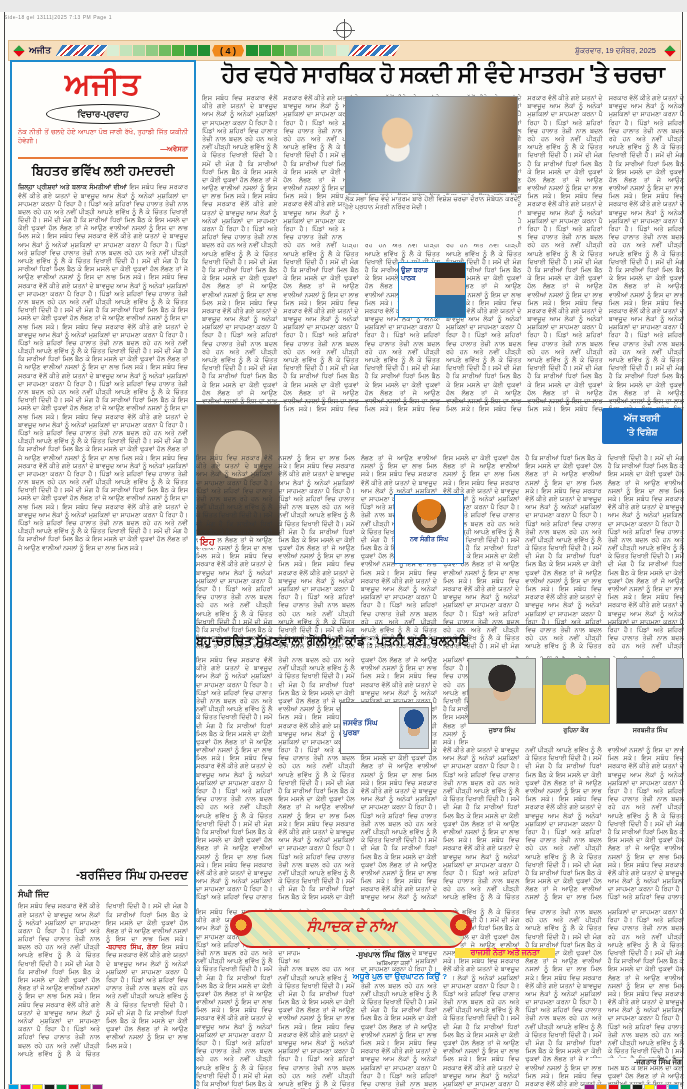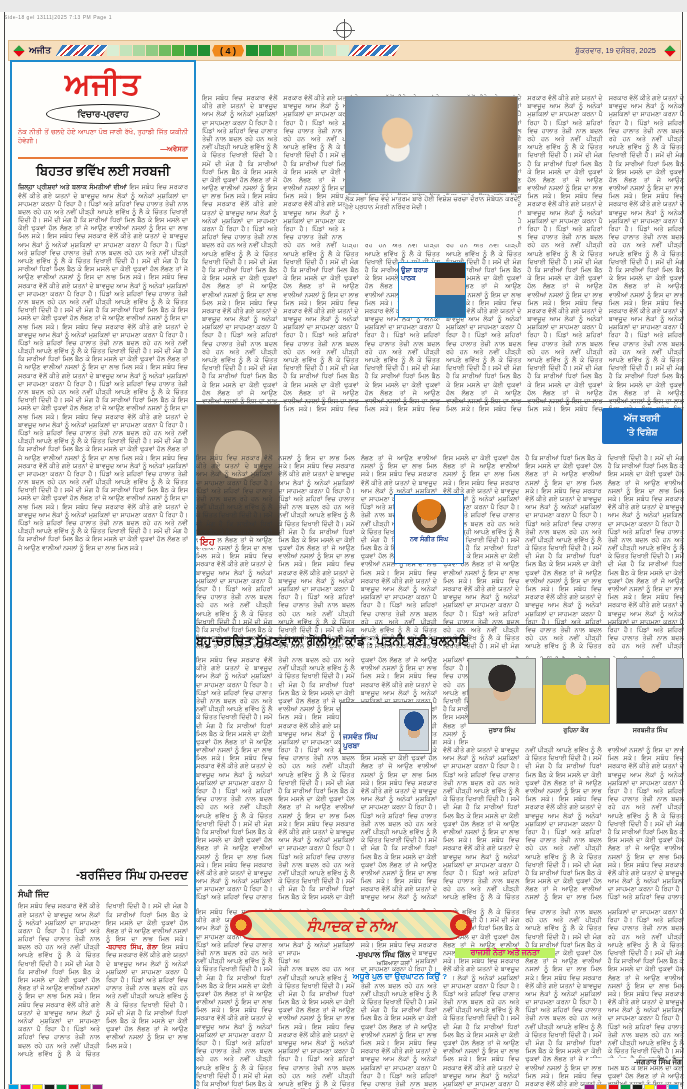--- a/index.html
+++ b/index.html
@@ -80,35 +80,35 @@
   .such-headline{left:196px;top:617px;width:272px;height:24px;font-size:12.5px;font-weight:900;
                  color:#0d0d0d;line-height:24px;white-space:nowrap;overflow:hidden;}
   .photostrip{left:468px;top:646px;width:216px;height:88px;background:#fdfdfb;display:flex;gap:6px;}
   .pcell{flex:1;text-align:center;}
   .pcell .ph{height:66px;border:1px solid #8a8a8a;box-sizing:border-box;}
   .ph1{background:radial-gradient(circle at 50% 30%,#2e2a28 0 24%,rgba(0,0,0,0) 25%),radial-gradient(circle at 50% 52%,#dcb896 0 18%,rgba(0,0,0,0) 19%),linear-gradient(180deg,#cfd6cf 0 45%,#cdc4b2 45% 100%);}
   .ph2{background:radial-gradient(circle at 50% 40%,#e8c3a0 0 20%,rgba(0,0,0,0) 21%),linear-gradient(180deg,#8fae8f 0 40%,#e8c93c 40% 100%);}
   .ph3{background:radial-gradient(circle at 50% 36%,#d9b28c 0 20%,rgba(0,0,0,0) 21%),linear-gradient(180deg,#a9b6c2 0 45%,#17181c 45% 100%);}
   .pcell .pn{font-size:6.3px;font-weight:bold;color:#222;margin-top:2px;}
   .byline2{left:340px;top:690px;width:92px;height:52px;background:#fff;border:1px solid #777;
-           display:flex;align-items:flex-end;box-sizing:border-box;padding:2px;}
+           display:flex;align-items:center;box-sizing:border-box;padding:2px;}
   .byline2 .nm{flex:1;font-size:7.5px;font-weight:bold;color:#143a8a;line-height:1.3;}
   .byline2 .ph{width:30px;height:42px;background:radial-gradient(circle at 50% 28%,#24508f 0 30%,rgba(0,0,0,0) 31%),radial-gradient(circle at 50% 55%,#d8ae86 0 24%,rgba(0,0,0,0) 25%),#cfd8df;border:1px solid #999;box-sizing:border-box;}
 
-  .banner{left:238px;top:898px;width:226px;height:30px;background:
+  .banner{left:238px;top:898px;width:226px;height:38px;background:
       repeating-linear-gradient(45deg,#f7e7ae 0 6px,#cfe6bd 6px 12px);
       border-top:2px solid #d5231f;border-bottom:2px solid #d5231f;border-radius:14px;
       text-align:center;font-size:15px;font-weight:900;font-style:italic;color:#d5231f;line-height:27px;box-sizing:border-box;}
   .banner:before,.banner:after{content:"";position:absolute;top:2px;width:22px;height:22px;border-radius:50%;
       background:radial-gradient(circle,#f3b43c 0 35%,#d5231f 36% 100%);}
   .banner:before{left:-8px;} .banner:after{right:-8px;}
   .let-sig1{left:300px;top:938px;width:110px;background:#fdfdfb;text-align:right;font-size:7.5px;font-weight:bold;color:#111;}
   .let-sig1loc{left:300px;top:948px;width:110px;background:#fdfdfb;text-align:right;font-size:5.8px;color:#333;}
   .sub-blue{left:347px;top:960px;width:106px;background:#fdfdfb;text-align:center;font-size:8px;font-weight:900;color:#0073cf;}
-  .sub-mag{left:455px;top:936px;width:100px;background:#bef264;text-align:center;font-size:8px;font-weight:900;color:#e6007e;}
+  .sub-mag{left:455px;top:936px;width:100px;background:#fde047;text-align:center;font-size:8px;font-weight:900;color:#e6007e;}
   .let-sig2{left:588px;top:1046px;width:94px;background:#fdfdfb;text-align:right;font-size:7px;font-weight:bold;color:#111;}
 
   .cbars{position:absolute;bottom:6px;display:flex;gap:1px;}
   .cbars span{width:9px;height:9px;display:block;border:0.5px solid #bbb;}
 </style>
 </head>
 <body>
 
 <div class="page">
 
@@ -140,28 +140,29 @@
         <span style="background:#8fcb82"></span>
         <span style="background:#abd8a0"></span>
       <span style="background:#c3e4bb"></span>
         <span style="background:#d9eed4"></span>
     </span>
     <span class="stripe"></span>
     <span class="mh-date">ਸ਼ੁੱਕਰਵਾਰ, 19 ਦਸੰਬਰ, 2025</span>
     <span class="diamond"></span>
   </div>
 
+  <div class="abs main-headline">ਹੋਰ ਵਧੇਰੇ ਸਾਰਥਿਕ ਹੋ ਸਕਦੀ ਸੀ ਵੰਦੇ ਮਾਤਰਮ 'ਤੇ ਚਰਚਾ</div>
 
   <div class="abs edbox">
     <div class="ed-logo">ਅਜੀਤ</div>
     <div class="ed-oval">ਵਿਚਾਰ-ਪ੍ਰਵਾਹ</div>
     <div class="ed-motto">ਨੇਕ ਨੀਤੀ ਤੋਂ ਚਲਦੇ ਹੋਏ ਆਪਣਾ ਪੰਥ ਜਾਰੀ ਰੱਖੋ, ਤੁਹਾਡੀ ਜਿੱਤ ਯਕੀਨੀ ਹੋਵੇਗੀ।</div>
     <div class="ed-motto-credit">—ਅਵੇਸਤਾ</div>
     <div class="ed-rule"></div>
-    <div class="ed-headline">ਬਿਹਤਰ ਭਵਿੱਖ ਲਈ ਸਰਬਜੀ</div>
+    <div class="ed-headline">ਬਿਹਤਰ ਭਵਿੱਖ ਲਈ ਹਮਦਰਦੀ</div>
     <div class="ed-body body-text">
       <b>ਜ਼ਿਲ੍ਹਾ ਪ੍ਰੀਸ਼ਦਾਂ ਅਤੇ ਬਲਾਕ ਸੰਮਤੀਆਂ ਦੀਆਂ</b>
       <span>ਇਸ ਸਬੰਧ ਵਿਚ ਸਰਕਾਰ ਵੱਲੋਂ ਕੀਤੇ ਗਏ ਯਤਨਾਂ ਦੇ ਬਾਵਜੂਦ ਆਮ ਲੋਕਾਂ ਨੂੰ ਅਨੇਕਾਂ ਮੁਸ਼ਕਿਲਾਂ ਦਾ ਸਾਹਮਣਾ ਕਰਨਾ ਪੈ ਰਿਹਾ ਹੈ। ਪਿੰਡਾਂ ਅਤੇ ਸ਼ਹਿਰਾਂ ਵਿਚ ਹਾਲਾਤ ਤੇਜ਼ੀ ਨਾਲ ਬਦਲ ਰਹੇ ਹਨ ਅਤੇ ਨਵੀਂ ਪੀੜ੍ਹੀ ਆਪਣੇ ਭਵਿੱਖ ਨੂੰ ਲੈ ਕੇ ਚਿੰਤਤ ਦਿਖਾਈ ਦਿੰਦੀ ਹੈ। ਸਮੇਂ ਦੀ ਮੰਗ ਹੈ ਕਿ ਸਾਰੀਆਂ ਧਿਰਾਂ ਮਿਲ ਬੈਠ ਕੇ ਇਸ ਮਸਲੇ ਦਾ ਕੋਈ ਢੁਕਵਾਂ ਹੱਲ ਲੱਭਣ ਤਾਂ ਜੋ ਆਉਣ ਵਾਲੀਆਂ ਨਸਲਾਂ ਨੂੰ ਇਸ ਦਾ ਲਾਭ ਮਿਲ ਸਕੇ। ਇਸ ਸਬੰਧ ਵਿਚ ਸਰਕਾਰ ਵੱਲੋਂ ਕੀਤੇ ਗਏ ਯਤਨਾਂ ਦੇ ਬਾਵਜੂਦ ਆਮ ਲੋਕਾਂ ਨੂੰ ਅਨੇਕਾਂ ਮੁਸ਼ਕਿਲਾਂ ਦਾ ਸਾਹਮਣਾ ਕਰਨਾ ਪੈ ਰਿਹਾ ਹੈ। ਪਿੰਡਾਂ ਅਤੇ ਸ਼ਹਿਰਾਂ ਵਿਚ ਹਾਲਾਤ ਤੇਜ਼ੀ ਨਾਲ ਬਦਲ ਰਹੇ ਹਨ ਅਤੇ ਨਵੀਂ ਪੀੜ੍ਹੀ ਆਪਣੇ ਭਵਿੱਖ ਨੂੰ ਲੈ ਕੇ ਚਿੰਤਤ ਦਿਖਾਈ ਦਿੰਦੀ ਹੈ। ਸਮੇਂ ਦੀ ਮੰਗ ਹੈ ਕਿ ਸਾਰੀਆਂ ਧਿਰਾਂ ਮਿਲ ਬੈਠ ਕੇ ਇਸ ਮਸਲੇ ਦਾ ਕੋਈ ਢੁਕਵਾਂ ਹੱਲ ਲੱਭਣ ਤਾਂ ਜੋ ਆਉਣ ਵਾਲੀਆਂ ਨਸਲਾਂ ਨੂੰ ਇਸ ਦਾ ਲਾਭ ਮਿਲ ਸਕੇ। ਇਸ ਸਬੰਧ ਵਿਚ ਸਰਕਾਰ ਵੱਲੋਂ ਕੀਤੇ ਗਏ ਯਤਨਾਂ ਦੇ ਬਾਵਜੂਦ ਆਮ ਲੋਕਾਂ ਨੂੰ ਅਨੇਕਾਂ ਮੁਸ਼ਕਿਲਾਂ ਦਾ ਸਾਹਮਣਾ ਕਰਨਾ ਪੈ ਰਿਹਾ ਹੈ। ਪਿੰਡਾਂ ਅਤੇ ਸ਼ਹਿਰਾਂ ਵਿਚ ਹਾਲਾਤ ਤੇਜ਼ੀ ਨਾਲ ਬਦਲ ਰਹੇ ਹਨ ਅਤੇ ਨਵੀਂ ਪੀੜ੍ਹੀ ਆਪਣੇ ਭਵਿੱਖ ਨੂੰ ਲੈ ਕੇ ਚਿੰਤਤ ਦਿਖਾਈ ਦਿੰਦੀ ਹੈ। ਸਮੇਂ ਦੀ ਮੰਗ ਹੈ ਕਿ ਸਾਰੀਆਂ ਧਿਰਾਂ ਮਿਲ ਬੈਠ ਕੇ ਇਸ ਮਸਲੇ ਦਾ ਕੋਈ ਢੁਕਵਾਂ ਹੱਲ ਲੱਭਣ ਤਾਂ ਜੋ ਆਉਣ ਵਾਲੀਆਂ ਨਸਲਾਂ ਨੂੰ ਇਸ ਦਾ ਲਾਭ ਮਿਲ ਸਕੇ। ਇਸ ਸਬੰਧ ਵਿਚ ਸਰਕਾਰ ਵੱਲੋਂ ਕੀਤੇ ਗਏ ਯਤਨਾਂ ਦੇ ਬਾਵਜੂਦ ਆਮ ਲੋਕਾਂ ਨੂੰ ਅਨੇਕਾਂ ਮੁਸ਼ਕਿਲਾਂ ਦਾ ਸਾਹਮਣਾ ਕਰਨਾ ਪੈ ਰਿਹਾ ਹੈ। ਪਿੰਡਾਂ ਅਤੇ ਸ਼ਹਿਰਾਂ ਵਿਚ ਹਾਲਾਤ ਤੇਜ਼ੀ ਨਾਲ ਬਦਲ ਰਹੇ ਹਨ ਅਤੇ ਨਵੀਂ ਪੀੜ੍ਹੀ ਆਪਣੇ ਭਵਿੱਖ ਨੂੰ ਲੈ ਕੇ ਚਿੰਤਤ ਦਿਖਾਈ ਦਿੰਦੀ ਹੈ। ਸਮੇਂ ਦੀ ਮੰਗ ਹੈ ਕਿ ਸਾਰੀਆਂ ਧਿਰਾਂ ਮਿਲ ਬੈਠ ਕੇ ਇਸ ਮਸਲੇ ਦਾ ਕੋਈ ਢੁਕਵਾਂ ਹੱਲ ਲੱਭਣ ਤਾਂ ਜੋ ਆਉਣ ਵਾਲੀਆਂ ਨਸਲਾਂ ਨੂੰ ਇਸ ਦਾ ਲਾਭ ਮਿਲ ਸਕੇ। ਇਸ ਸਬੰਧ ਵਿਚ ਸਰਕਾਰ ਵੱਲੋਂ ਕੀਤੇ ਗਏ ਯਤਨਾਂ ਦੇ ਬਾਵਜੂਦ ਆਮ ਲੋਕਾਂ ਨੂੰ ਅਨੇਕਾਂ ਮੁਸ਼ਕਿਲਾਂ ਦਾ ਸਾਹਮਣਾ ਕਰਨਾ ਪੈ ਰਿਹਾ ਹੈ। ਪਿੰਡਾਂ ਅਤੇ ਸ਼ਹਿਰਾਂ ਵਿਚ ਹਾਲਾਤ ਤੇਜ਼ੀ ਨਾਲ ਬਦਲ ਰਹੇ ਹਨ ਅਤੇ ਨਵੀਂ ਪੀੜ੍ਹੀ ਆਪਣੇ ਭਵਿੱਖ ਨੂੰ ਲੈ ਕੇ ਚਿੰਤਤ ਦਿਖਾਈ ਦਿੰਦੀ ਹੈ। ਸਮੇਂ ਦੀ ਮੰਗ ਹੈ ਕਿ ਸਾਰੀਆਂ ਧਿਰਾਂ ਮਿਲ ਬੈਠ ਕੇ ਇਸ ਮਸਲੇ ਦਾ ਕੋਈ ਢੁਕਵਾਂ ਹੱਲ ਲੱਭਣ ਤਾਂ ਜੋ ਆਉਣ ਵਾਲੀਆਂ ਨਸਲਾਂ ਨੂੰ ਇਸ ਦਾ ਲਾਭ ਮਿਲ ਸਕੇ। ਇਸ ਸਬੰਧ ਵਿਚ ਸਰਕਾਰ ਵੱਲੋਂ ਕੀਤੇ ਗਏ ਯਤਨਾਂ ਦੇ ਬਾਵਜੂਦ ਆਮ ਲੋਕਾਂ ਨੂੰ ਅਨੇਕਾਂ ਮੁਸ਼ਕਿਲਾਂ ਦਾ ਸਾਹਮਣਾ ਕਰਨਾ ਪੈ ਰਿਹਾ ਹੈ। ਪਿੰਡਾਂ ਅਤੇ ਸ਼ਹਿਰਾਂ ਵਿਚ ਹਾਲਾਤ ਤੇਜ਼ੀ ਨਾਲ ਬਦਲ ਰਹੇ ਹਨ ਅਤੇ ਨਵੀਂ ਪੀੜ੍ਹੀ ਆਪਣੇ ਭਵਿੱਖ ਨੂੰ ਲੈ ਕੇ ਚਿੰਤਤ ਦਿਖਾਈ ਦਿੰਦੀ ਹੈ। ਸਮੇਂ ਦੀ ਮੰਗ ਹੈ ਕਿ ਸਾਰੀਆਂ ਧਿਰਾਂ ਮਿਲ ਬੈਠ ਕੇ ਇਸ ਮਸਲੇ ਦਾ ਕੋਈ ਢੁਕਵਾਂ ਹੱਲ ਲੱਭਣ ਤਾਂ ਜੋ ਆਉਣ ਵਾਲੀਆਂ ਨਸਲਾਂ ਨੂੰ ਇਸ ਦਾ ਲਾਭ ਮਿਲ ਸਕੇ। ਇਸ ਸਬੰਧ ਵਿਚ ਸਰਕਾਰ ਵੱਲੋਂ ਕੀਤੇ ਗਏ ਯਤਨਾਂ ਦੇ ਬਾਵਜੂਦ ਆਮ ਲੋਕਾਂ ਨੂੰ ਅਨੇਕਾਂ ਮੁਸ਼ਕਿਲਾਂ ਦਾ ਸਾਹਮਣਾ ਕਰਨਾ ਪੈ ਰਿਹਾ ਹੈ। ਪਿੰਡਾਂ ਅਤੇ ਸ਼ਹਿਰਾਂ ਵਿਚ ਹਾਲਾਤ ਤੇਜ਼ੀ ਨਾਲ ਬਦਲ ਰਹੇ ਹਨ ਅਤੇ ਨਵੀਂ ਪੀੜ੍ਹੀ ਆਪਣੇ ਭਵਿੱਖ ਨੂੰ ਲੈ ਕੇ ਚਿੰਤਤ ਦਿਖਾਈ ਦਿੰਦੀ ਹੈ। ਸਮੇਂ ਦੀ ਮੰਗ ਹੈ ਕਿ ਸਾਰੀਆਂ ਧਿਰਾਂ ਮਿਲ ਬੈਠ ਕੇ ਇਸ ਮਸਲੇ ਦਾ ਕੋਈ ਢੁਕਵਾਂ ਹੱਲ ਲੱਭਣ ਤਾਂ ਜੋ ਆਉਣ ਵਾਲੀਆਂ ਨਸਲਾਂ ਨੂੰ ਇਸ ਦਾ ਲਾਭ ਮਿਲ ਸਕੇ। ਇਸ ਸਬੰਧ ਵਿਚ ਸਰਕਾਰ ਵੱਲੋਂ ਕੀਤੇ ਗਏ ਯਤਨਾਂ ਦੇ ਬਾਵਜੂਦ ਆਮ ਲੋਕਾਂ ਨੂੰ ਅਨੇਕਾਂ ਮੁਸ਼ਕਿਲਾਂ ਦਾ ਸਾਹਮਣਾ ਕਰਨਾ ਪੈ ਰਿਹਾ ਹੈ। ਪਿੰਡਾਂ ਅਤੇ ਸ਼ਹਿਰਾਂ ਵਿਚ ਹਾਲਾਤ ਤੇਜ਼ੀ ਨਾਲ ਬਦਲ ਰਹੇ ਹਨ ਅਤੇ ਨਵੀਂ ਪੀੜ੍ਹੀ ਆਪਣੇ ਭਵਿੱਖ ਨੂੰ ਲੈ ਕੇ ਚਿੰਤਤ ਦਿਖਾਈ ਦਿੰਦੀ ਹੈ। ਸਮੇਂ ਦੀ ਮੰਗ ਹੈ ਕਿ ਸਾਰੀਆਂ ਧਿਰਾਂ ਮਿਲ ਬੈਠ ਕੇ ਇਸ ਮਸਲੇ ਦਾ ਕੋਈ ਢੁਕਵਾਂ ਹੱਲ ਲੱਭਣ ਤਾਂ ਜੋ ਆਉਣ ਵਾਲੀਆਂ ਨਸਲਾਂ ਨੂੰ ਇਸ ਦਾ ਲਾਭ ਮਿਲ ਸਕੇ।</span>
     </div>
     <div class="ed-sign">-ਬਰਜਿੰਦਰ ਸਿੰਘ ਹਮਦਰਦ</div>
     <div class="ed-div"></div>
     <div class="ed-bottom-title">ਸੰਘੀ ਜਿੰਦ</div>
     <div class="ed-bottom body-text">
       <span>ਇਸ ਸਬੰਧ ਵਿਚ ਸਰਕਾਰ ਵੱਲੋਂ ਕੀਤੇ ਗਏ ਯਤਨਾਂ ਦੇ ਬਾਵਜੂਦ ਆਮ ਲੋਕਾਂ ਨੂੰ ਅਨੇਕਾਂ ਮੁਸ਼ਕਿਲਾਂ ਦਾ ਸਾਹਮਣਾ ਕਰਨਾ ਪੈ ਰਿਹਾ ਹੈ। ਪਿੰਡਾਂ ਅਤੇ ਸ਼ਹਿਰਾਂ ਵਿਚ ਹਾਲਾਤ ਤੇਜ਼ੀ ਨਾਲ ਬਦਲ ਰਹੇ ਹਨ ਅਤੇ ਨਵੀਂ ਪੀੜ੍ਹੀ ਆਪਣੇ ਭਵਿੱਖ ਨੂੰ ਲੈ ਕੇ ਚਿੰਤਤ ਦਿਖਾਈ ਦਿੰਦੀ ਹੈ। ਸਮੇਂ ਦੀ ਮੰਗ ਹੈ ਕਿ ਸਾਰੀਆਂ ਧਿਰਾਂ ਮਿਲ ਬੈਠ ਕੇ ਇਸ ਮਸਲੇ ਦਾ ਕੋਈ ਢੁਕਵਾਂ ਹੱਲ ਲੱਭਣ ਤਾਂ ਜੋ ਆਉਣ ਵਾਲੀਆਂ ਨਸਲਾਂ ਨੂੰ ਇਸ ਦਾ ਲਾਭ ਮਿਲ ਸਕੇ। ਇਸ ਸਬੰਧ ਵਿਚ ਸਰਕਾਰ ਵੱਲੋਂ ਕੀਤੇ ਗਏ ਯਤਨਾਂ ਦੇ ਬਾਵਜੂਦ ਆਮ ਲੋਕਾਂ ਨੂੰ ਅਨੇਕਾਂ ਮੁਸ਼ਕਿਲਾਂ ਦਾ ਸਾਹਮਣਾ ਕਰਨਾ ਪੈ ਰਿਹਾ ਹੈ। ਪਿੰਡਾਂ ਅਤੇ ਸ਼ਹਿਰਾਂ ਵਿਚ ਹਾਲਾਤ ਤੇਜ਼ੀ ਨਾਲ ਬਦਲ ਰਹੇ ਹਨ ਅਤੇ ਨਵੀਂ ਪੀੜ੍ਹੀ ਆਪਣੇ ਭਵਿੱਖ ਨੂੰ ਲੈ ਕੇ ਚਿੰਤਤ ਦਿਖਾਈ ਦਿੰਦੀ ਹੈ। ਸਮੇਂ ਦੀ ਮੰਗ ਹੈ ਕਿ ਸਾਰੀਆਂ ਧਿਰਾਂ ਮਿਲ ਬੈਠ ਕੇ ਇਸ ਮਸਲੇ ਦਾ ਕੋਈ ਢੁਕਵਾਂ ਹੱਲ ਲੱਭਣ ਤਾਂ ਜੋ ਆਉਣ ਵਾਲੀਆਂ ਨਸਲਾਂ ਨੂੰ ਇਸ ਦਾ ਲਾਭ ਮਿਲ ਸਕੇ।</span>
       <span class="sig-red">-ਬਹਾਦਰ ਸਿੰਘ, ਗੋਲਾ</span>

